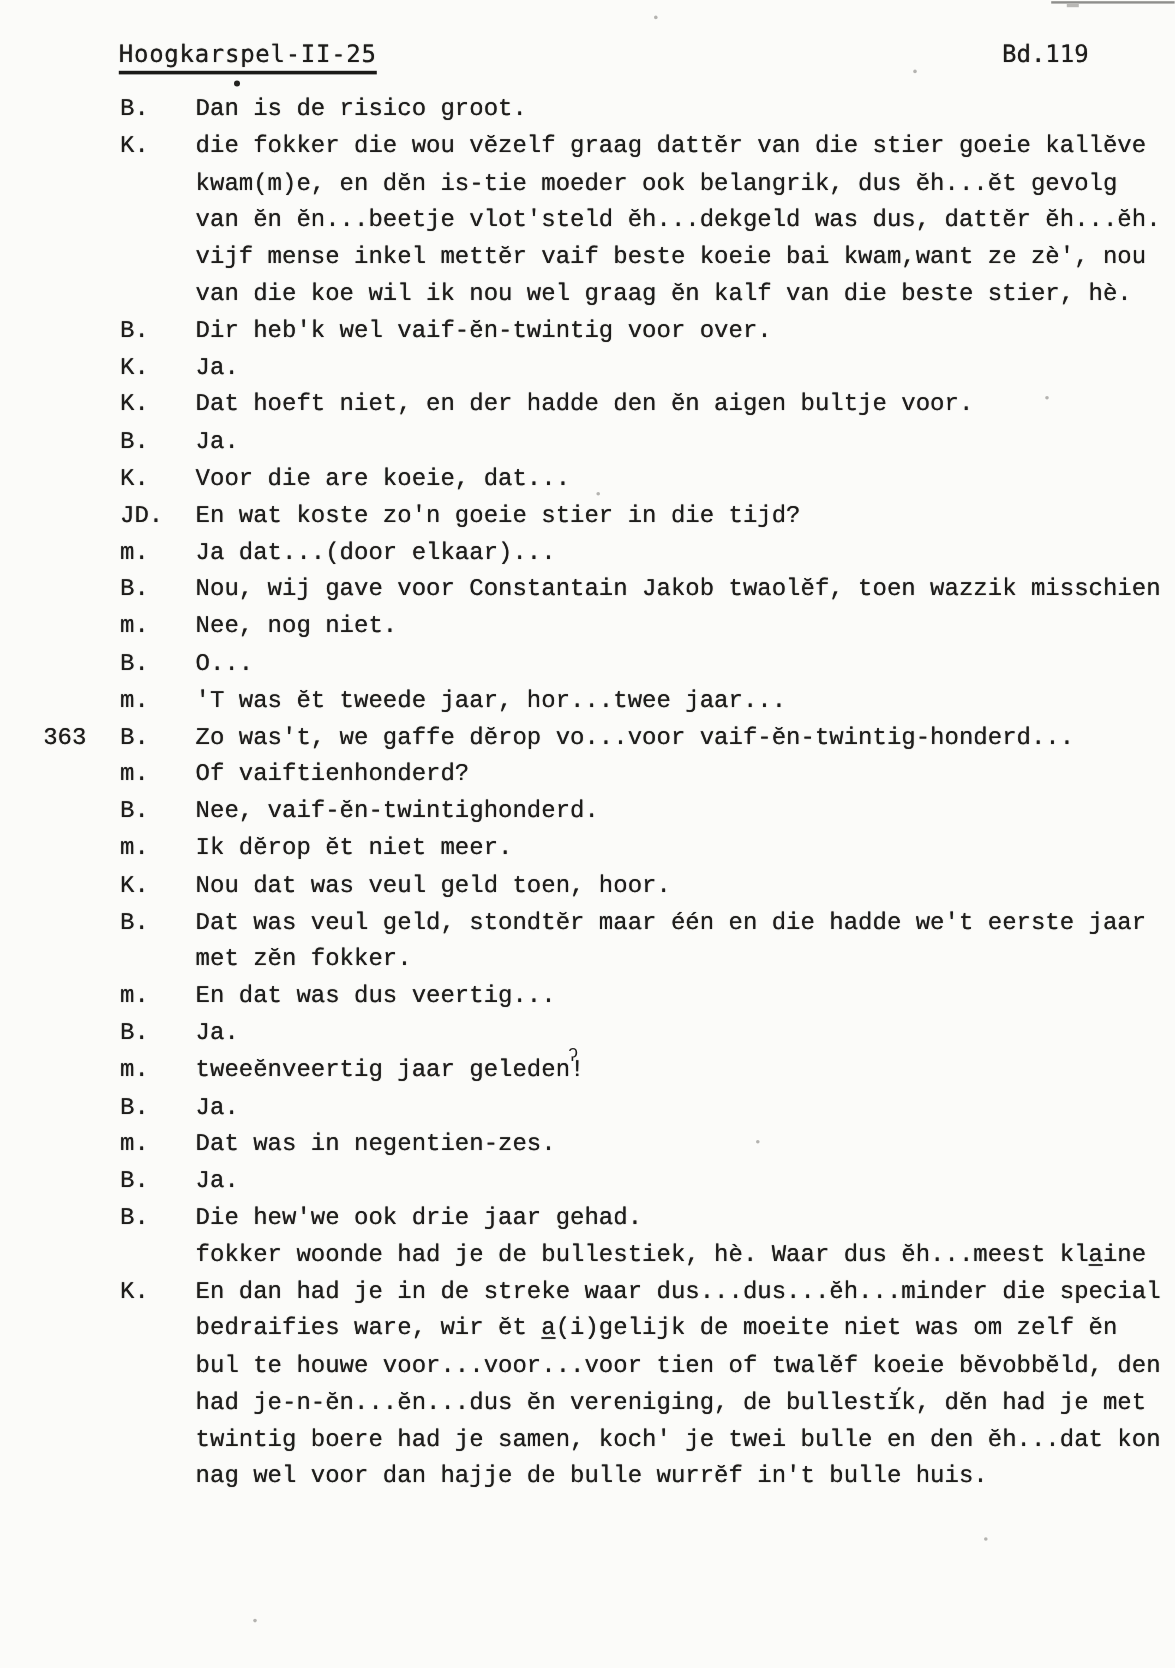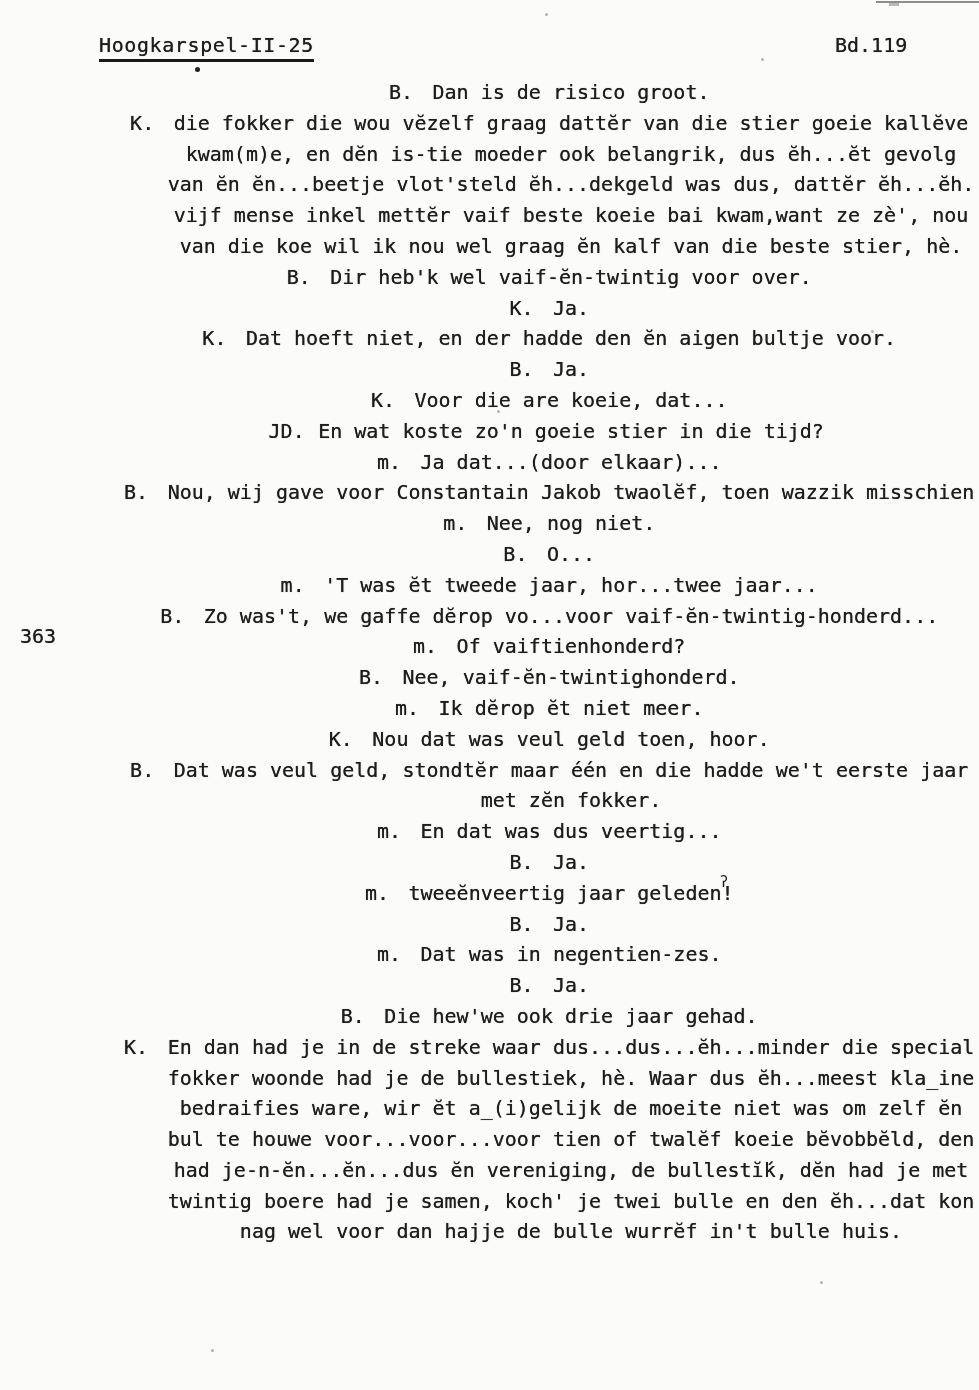--- a/index.html
+++ b/index.html
@@ -4,42 +4,42 @@
 <style>
   html, body { margin:0; padding:0; }
   body {
     width:979px; height:1390px;
     background:#fbfbf9;
     overflow:hidden;
     position:relative;
     font-family:"DejaVu Sans Mono", "Liberation Mono", monospace;
     color:#1e1d1b;
   }
-  .page { position:absolute; inset:0;text-align:center; }
+  .page { position:absolute; inset:0; }
   .typed {
     font-size:20px;
     white-space:pre;
     text-shadow: 0 0 0.7px rgba(25,24,22,0.85);
   }
   .header-left {
     position:absolute; left:99px; top:33px;
     border-bottom:3px solid #1b1a18;
     padding-bottom:2px;
     letter-spacing:0.6px;
   }
   .header-right { position:absolute; left:835px; top:33px; }
   .header-dot {
     position:absolute; left:195px; top:67px;
     width:5px; height:5px; border-radius:50%;
     background:#23221f;
   }
-  .transcript { position:absolute; left:0; top:80px; width:979px; }
+  .transcript { position:absolute; left:0; top:80px; width:979px;font-family:Liberation Mono, monospace; }
   .line { position:relative; height:30.8px; padding-left:100px; }
   .spk { display:inline-block; width:63px; }
-  .margin-num { position:absolute; left:20px; top:0;margin-top:20px; }
+  .margin-num { position:absolute; left:36px; top:0; }
   .overmark {
     display:inline-block; width:0; overflow:visible;
     font-size:15px;
     transform:translate(-14px,-13px);
     text-shadow:none;
   }
   
   .artifact-topline {
     position:absolute; left:876px; top:1px;
     width:103px; height:2px; background:#8e8e8c;
@@ -93,22 +93,22 @@
       <div class="line typed"><span class="spk">K.</span><span>Nou dat was veul geld toen, hoor.</span></div>
       <div class="line typed"><span class="spk">B.</span><span>Dat was veul geld, stondtĕr maar één en die hadde we't eerste jaar</span></div>
       <div class="line typed"><span class="spk"></span><span>met zĕn fokker.</span></div>
       <div class="line typed"><span class="spk">m.</span><span>En dat was dus veertig...</span></div>
       <div class="line typed"><span class="spk">B.</span><span>Ja.</span></div>
       <div class="line typed"><span class="spk">m.</span><span>tweeĕnveertig jaar geleden!</span><span class="overmark">ʔ</span></div>
       <div class="line typed"><span class="spk">B.</span><span>Ja.</span></div>
       <div class="line typed"><span class="spk">m.</span><span>Dat was in negentien-zes.</span></div>
       <div class="line typed"><span class="spk">B.</span><span>Ja.</span></div>
       <div class="line typed"><span class="spk">B.</span><span>Die hew'we ook drie jaar gehad.</span></div>
+      <div class="line typed"><span class="spk"></span><span>fokker woonde had je de bullestiek, hè. Waar dus ĕh...meest kla̲ine</span></div>
       <div class="line typed"><span class="spk">K.</span><span>En dan had je in de streke waar dus...dus...ĕh...minder die special</span></div>
-      <div class="line typed"><span class="spk"></span><span>fokker woonde had je de bullestiek, hè. Waar dus ĕh...meest kla̲ine</span></div>
       <div class="line typed"><span class="spk"></span><span>bedraifies ware, wir ĕt a̲(i)gelijk de moeite niet was om zelf ĕn</span></div>
       <div class="line typed"><span class="spk"></span><span>bul te houwe voor...voor...voor tien of twalĕf koeie bĕvobbĕld, den</span></div>
       <div class="line typed"><span class="spk"></span><span>had je-n-ĕn...ĕn...dus ĕn vereniging, de bullestĭ́k, dĕn had je met</span></div>
       <div class="line typed"><span class="spk"></span><span>twintig boere had je samen, koch' je twei bulle en den ĕh...dat kon</span></div>
       <div class="line typed"><span class="spk"></span><span>nag wel voor dan hajje de bulle wurrĕf in't bulle huis.</span></div>
     </div>
 
   <div class="speck" style="left:545px; top:13px;"></div>
   <div class="speck" style="left:761px; top:58px;"></div>
   <div class="speck" style="left:497px; top:410px;"></div>

